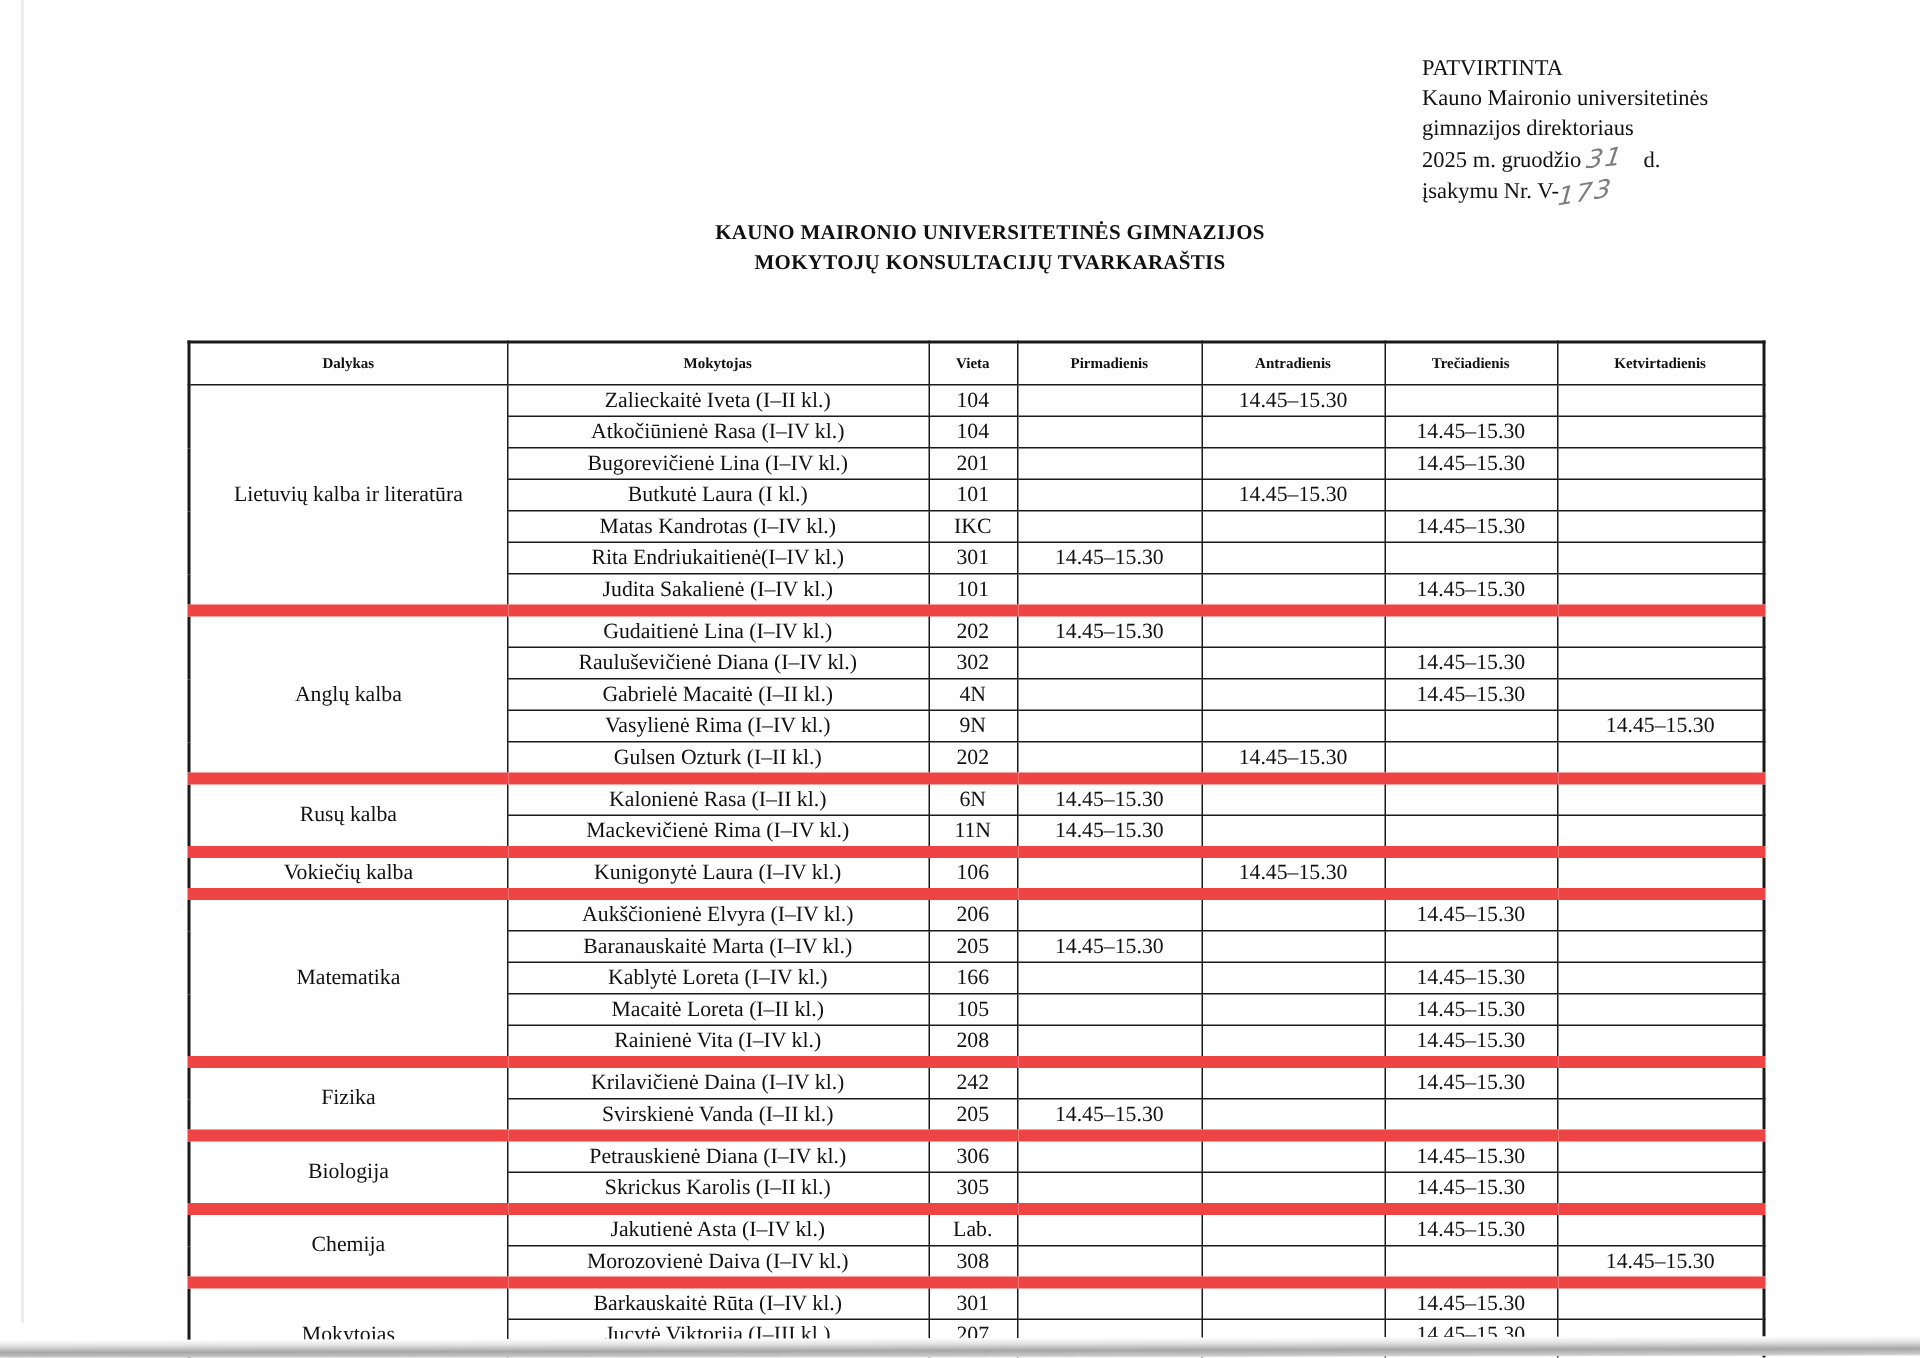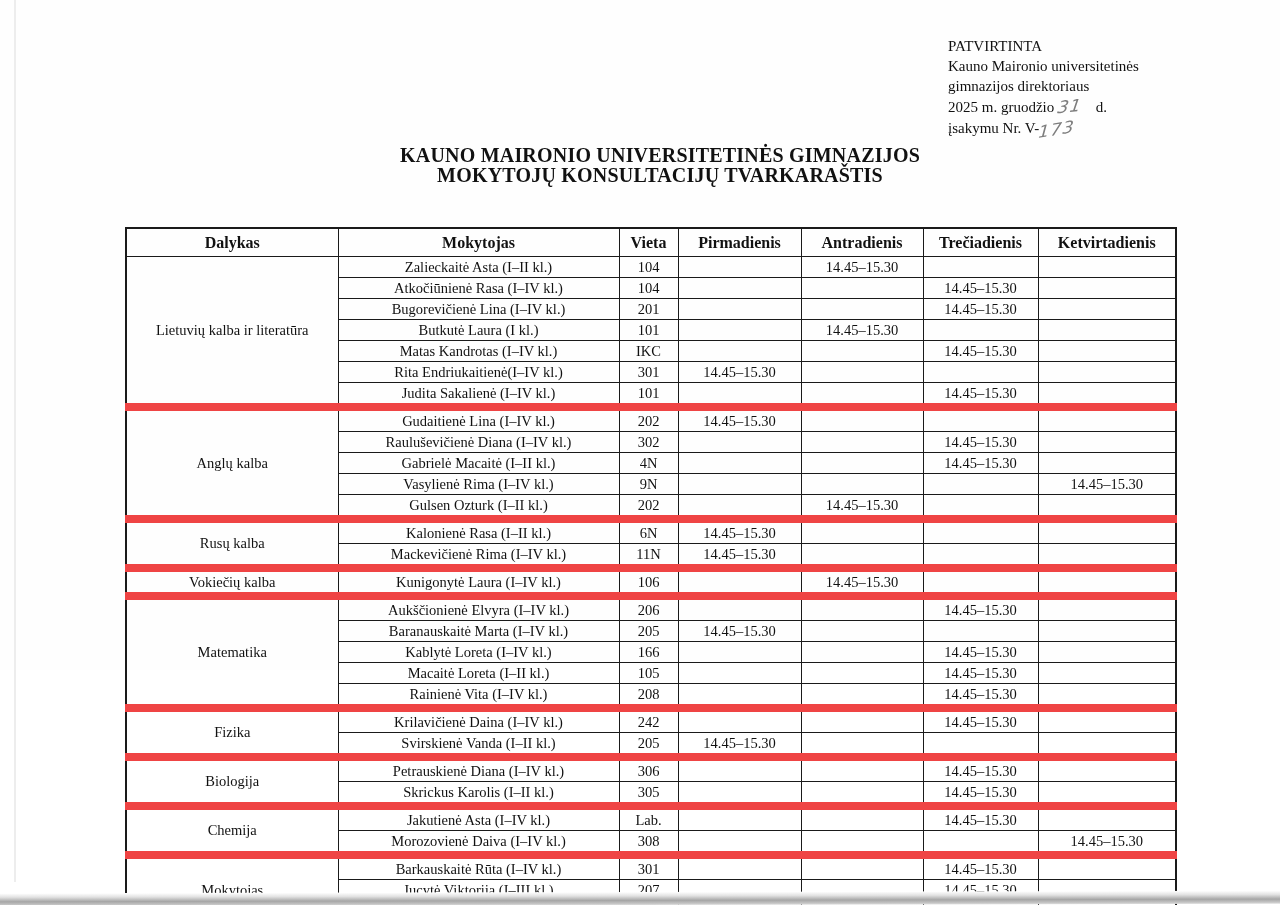--- a/index.html
+++ b/index.html
@@ -37,21 +37,21 @@
     transform: skewX(-14deg) rotate(-6deg);
     letter-spacing: 1px;
   }
   .hand-order { transform: skewX(-14deg) rotate(-10deg); position: relative; top: 2px; }
   .date-suffix { margin-left: 14px; }
 
   
   .doc-title {
     position: absolute; left: 130px; top: 146px; width: 1060px;
     text-align: center; font-weight: bold;
-    font-size: 20px; line-height: 19.5px;
+    font-size: 14px; line-height: 19.5px;
     letter-spacing: 0.2px;
   }
 
   
   table.schedule {
     position: absolute; left: 125px; top: 227px;
     width: 1050px;
     border-collapse: collapse;
     table-layout: fixed;
     border: 2px solid #1a1a1a;
@@ -59,21 +59,21 @@
   table.schedule th, table.schedule td {
     border: 1px solid #1a1a1a;
     text-align: center;
     vertical-align: middle;
     padding: 0 2px;
     overflow: hidden;
     white-space: nowrap;
   }
   table.schedule th {
     height: 27px;
-    font-size: 16px;
+    font-size: 10px;
     font-weight: bold;
   }
   table.schedule td {
     height: 20px;
     font-size: 14.5px;
     line-height: 1;
   }
   tr.section-start td { border-top: 8px solid #ef4444; }
   td.subject { font-size: 15px; }
 </style>
@@ -115,21 +115,21 @@
           <th>Vieta</th>
           <th>Pirmadienis</th>
           <th>Antradienis</th>
           <th>Trečiadienis</th>
           <th>Ketvirtadienis</th>
         </tr>
     </thead>
     <tbody>
         <tr>
           <td rowspan="7" class="subject">Lietuvių kalba ir literatūra</td>
-          <td>Zalieckaitė Asta (I–II kl.)</td>
+          <td>Zalieckaitė Iveta (I–II kl.)</td>
           <td>104</td>
           <td></td>
           <td>14.45–15.30</td>
           <td></td>
           <td></td>
         </tr>
         <tr>
           <td>Atkočiūnienė Rasa (I–IV kl.)</td>
           <td>104</td>
           <td></td>

